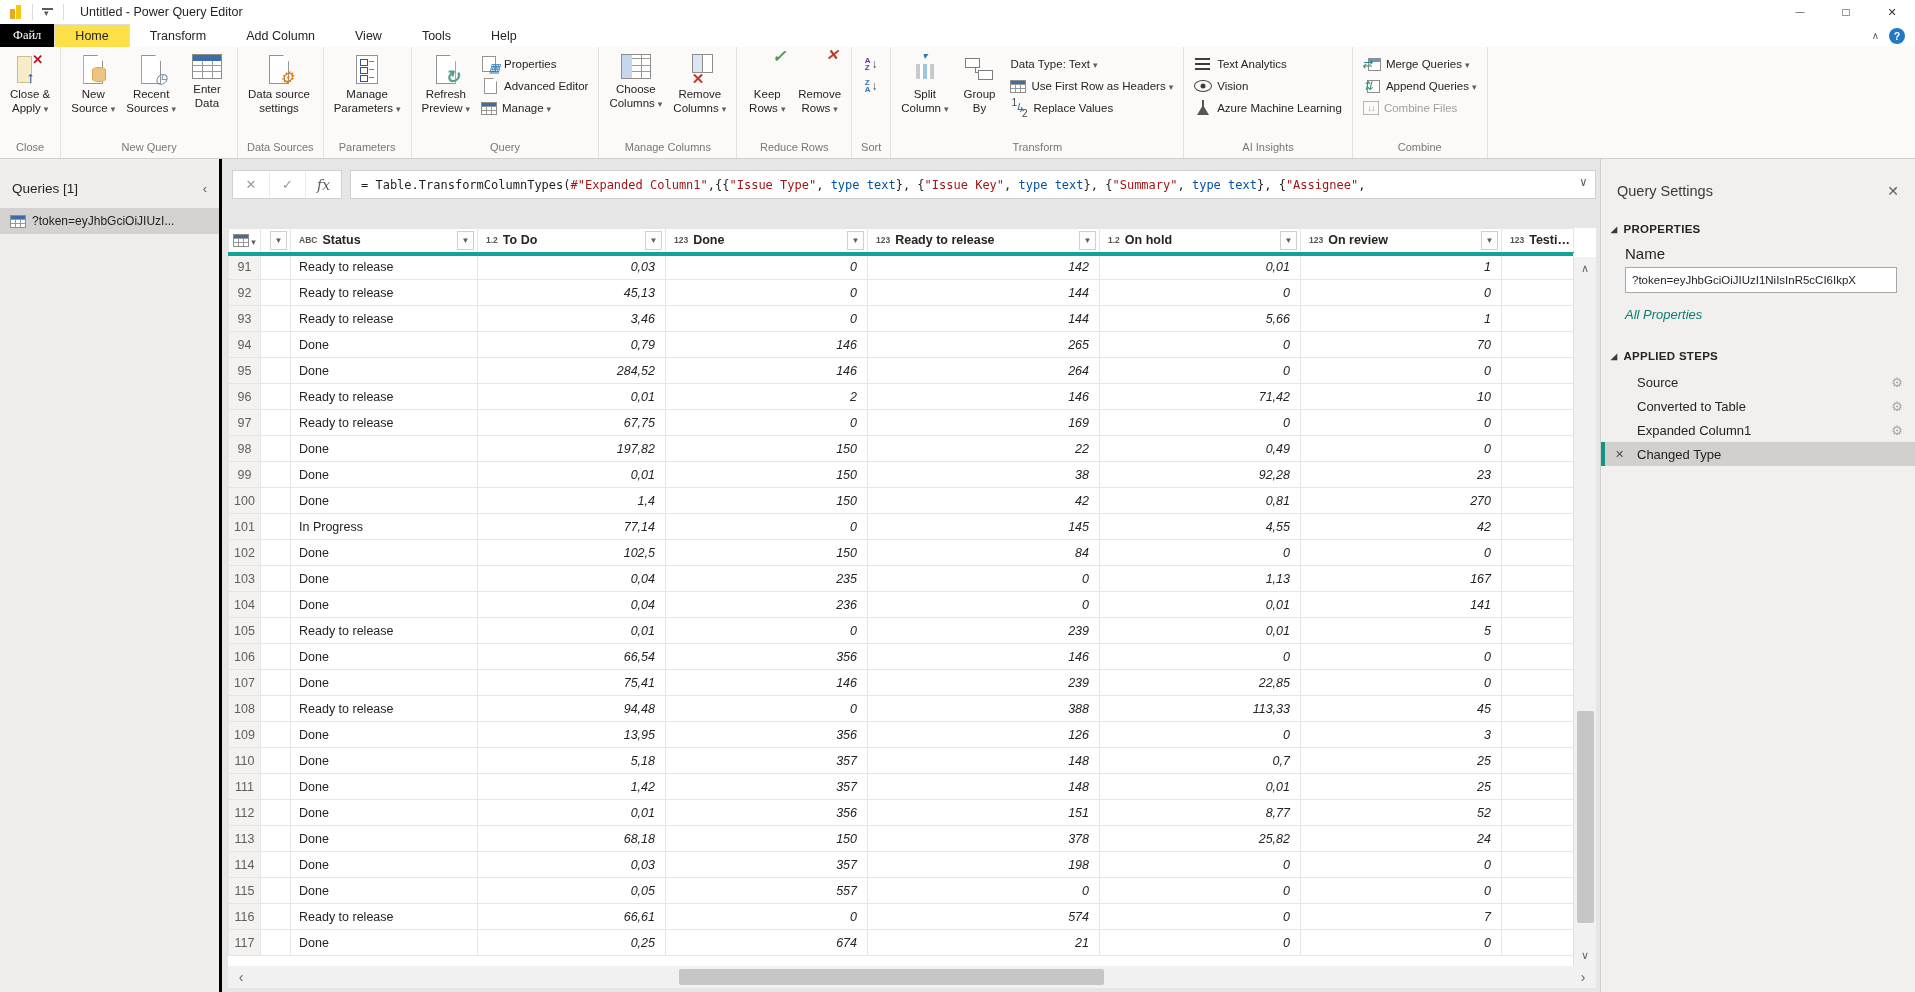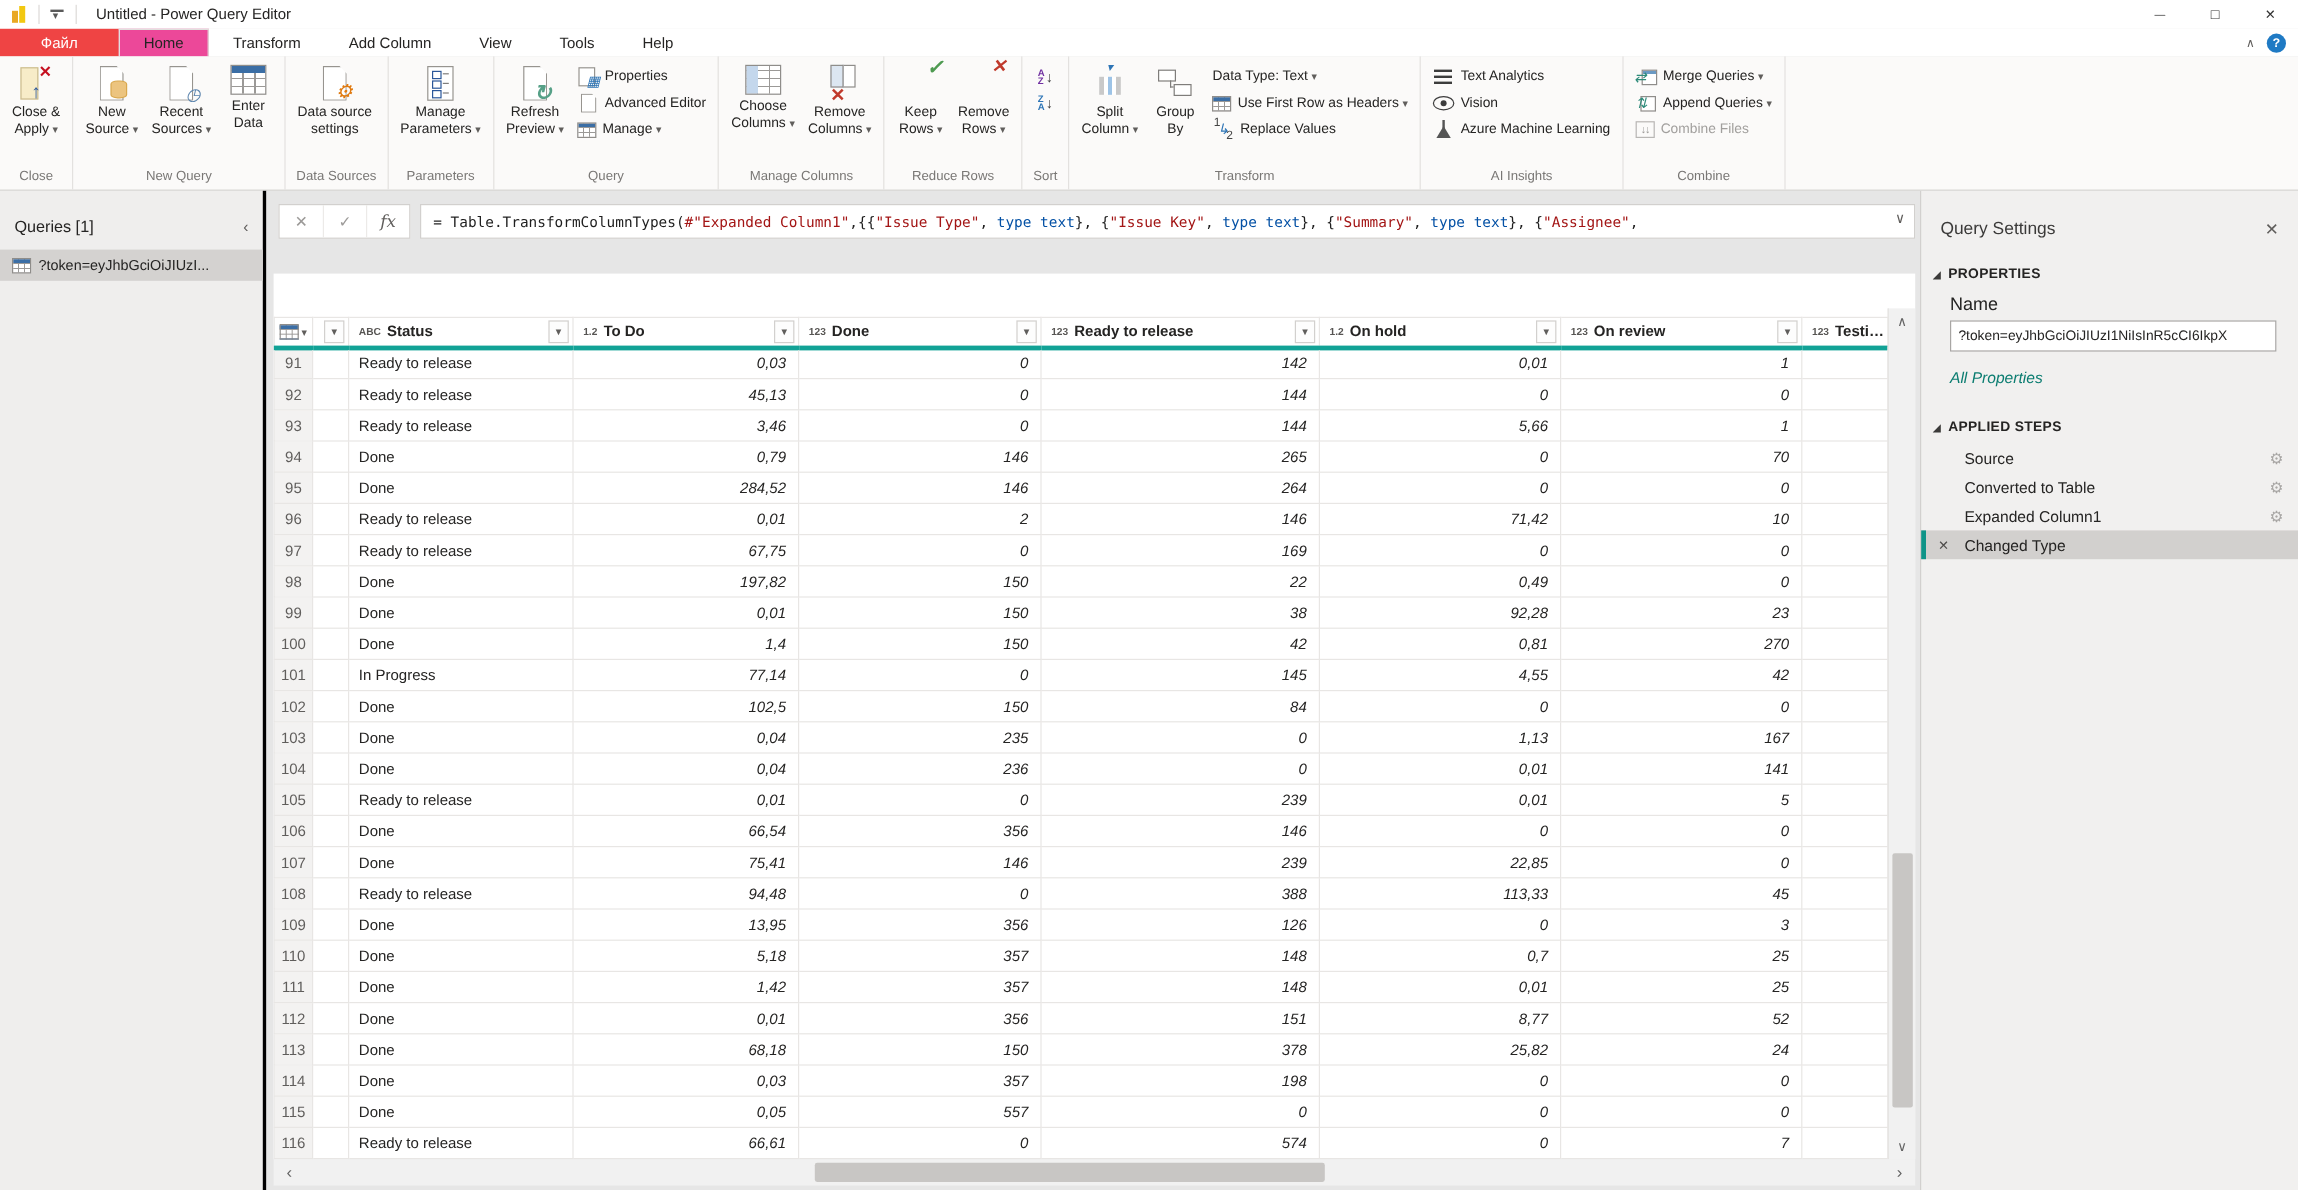--- a/index.html
+++ b/index.html
@@ -18,22 +18,22 @@
   .tb-title { font-size:12.5px; color:#252423; margin-left:8px; }
   .win-controls { margin-left:auto; display:flex; height:24px; }
   .wc { width:46px; height:24px; display:flex; align-items:center; justify-content:center; font-size:11px; color:#333; }
   .wc-min::before { content:"—"; font-size:9px; }
   .wc-max::before { content:"□"; font-size:12px; }
   .wc-close::before { content:"✕"; font-size:11px; }
 
   
   .menubar { position:absolute; left:0; top:24px; width:100%; height:23px; background:#fff; display:flex; align-items:stretch; }
   .mtab { padding:0 20px; display:flex; align-items:center; font-size:12.5px; color:#252423; }
-  .mtab.file { background:#ef4444; color:#fff; padding:0 34px; }
-  .mtab.active { background:#ec4899; border:1px solid #e1dfdd; border-bottom:none; }
+  .mtab.file { background:#000000; color:#fff; padding:0 13px;font-family:Liberation Serif, serif; }
+  .mtab.active { background:#fde047; border:1px solid #e1dfdd; border-bottom:none; }
   .menu-right { margin-left:auto; display:flex; align-items:center; gap:10px; padding-right:10px; }
   .collapse-ribbon { color:#605e5c; font-size:10px; }
   .help-circle { width:16px; height:16px; border-radius:50%; background:#1f7ac4; color:#fff; font-size:10.5px; font-weight:bold; display:flex; align-items:center; justify-content:center; }
   .help-circle::before { content:"?"; }
 
   
   .ribbon { position:absolute; left:0; top:47px; width:100%; height:112px; background:#fbfaf9; border-bottom:1px solid #d2d0ce; display:flex; align-items:stretch; }
   .rgroup { display:flex; flex-direction:column; border-right:1px solid #e3e1df; padding:0 5px; }
   .rbuttons { flex:1; display:flex; align-items:flex-start; gap:1px; padding-top:5px; }
   .rlabel { height:20px; text-align:center; font-size:11px; color:#797775; line-height:18px; white-space:nowrap; padding:0 4px; }
@@ -104,21 +104,21 @@
   .formula-bar { position:absolute; left:10px; top:11px; right:4px; height:29px; display:flex; align-items:center; gap:8px; }
   .fb-buttons { display:flex; align-items:center; height:29px; background:#fff; border:1px solid #d2d0ce; }
   .fb-btn { width:36px; height:27px; display:flex; align-items:center; justify-content:center; color:#9c9a98; font-size:13px; }
   .fb-btn + .fb-btn { border-left:1px solid #eceae8; }
   .fb-fx { font-family:"DejaVu Serif", serif; font-style:italic; font-size:14px; color:#605e5c; }
   .formula-input { flex:1; height:29px; background:#fff; border:1px solid #d2d0ce; display:flex; align-items:center; padding:0 26px 0 10px; font-family:"DejaVu Sans Mono", monospace; font-size:12px; white-space:nowrap; overflow:hidden; position:relative; }
   .formula-input .chev { position:absolute; right:8px; top:4px; color:#605e5c; font-size:12px; }
   .tok-plain { color:#1e1e1e; } .tok-str { color:#a31515; } .tok-kw { color:#0451a5; }
 
   .grid-wrap { position:absolute; left:6px; top:69px; width:1368px; height:738px; background:#fff; overflow:hidden; }
-  table.grid { border-collapse:collapse; table-layout:fixed; width:1345px;margin-top:36px; }
+  table.grid { border-collapse:collapse; table-layout:fixed; width:1345px; }
   .grid th, .grid td { border:1px solid #e8e6e4; overflow:hidden; white-space:nowrap; height:26px; padding:0; font-weight:normal; }
   .grid thead th { height:25px; border-bottom:4px solid #12a296; background:#fff; vertical-align:middle; }
   .hcell { display:flex; align-items:center; gap:5px; padding:0 3px 0 8px; }
   .badge { font-size:8.5px; font-weight:bold; color:#575553; letter-spacing:0; flex:none; }
   .hlabel { font-size:12.5px; font-weight:bold; color:#252423; overflow:hidden; text-overflow:ellipsis; }
   .filter-btn { margin-left:auto; width:17px; height:19px; border:1px solid #d2d0ce; background:#fdfdfd; color:#605e5c; font-size:8px; display:flex; align-items:center; justify-content:center; flex:none; }
   .filter-btn::before { content:"▼"; }
   .corner-cell { display:flex; align-items:center; justify-content:center; gap:2px; }
   .corner-cell .cdd::after { content:"▾"; font-size:9px; color:#605e5c; }
   td.rownum { background:#f3f2f1; color:#605e5c; text-align:center; font-size:12.5px; }

